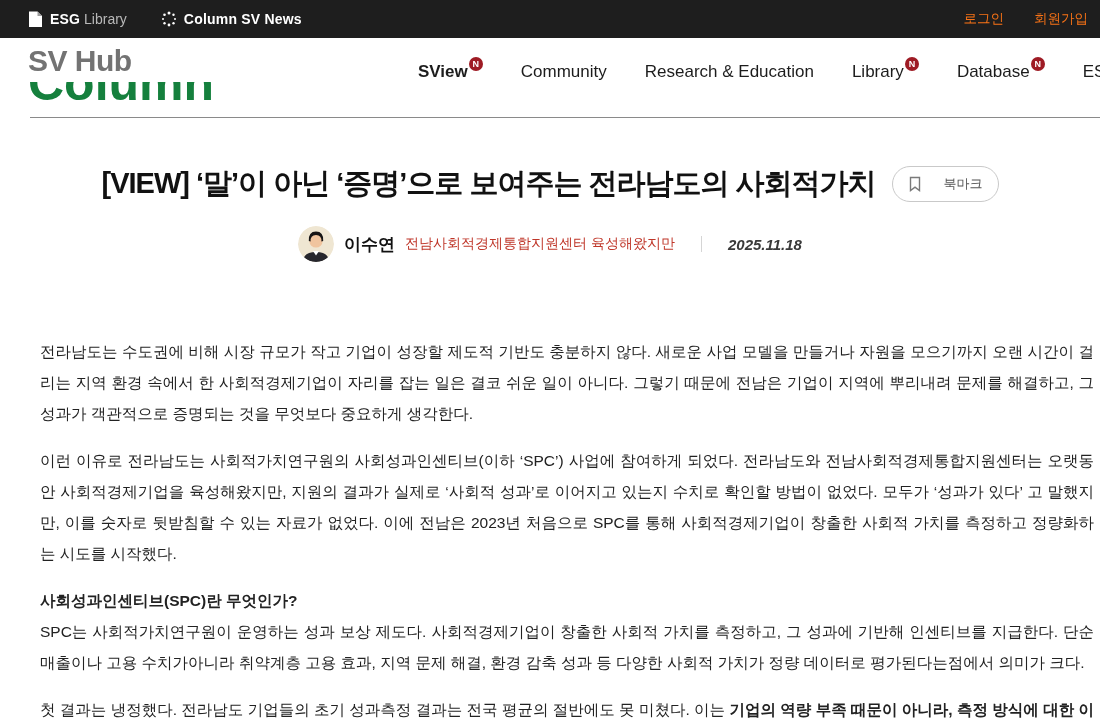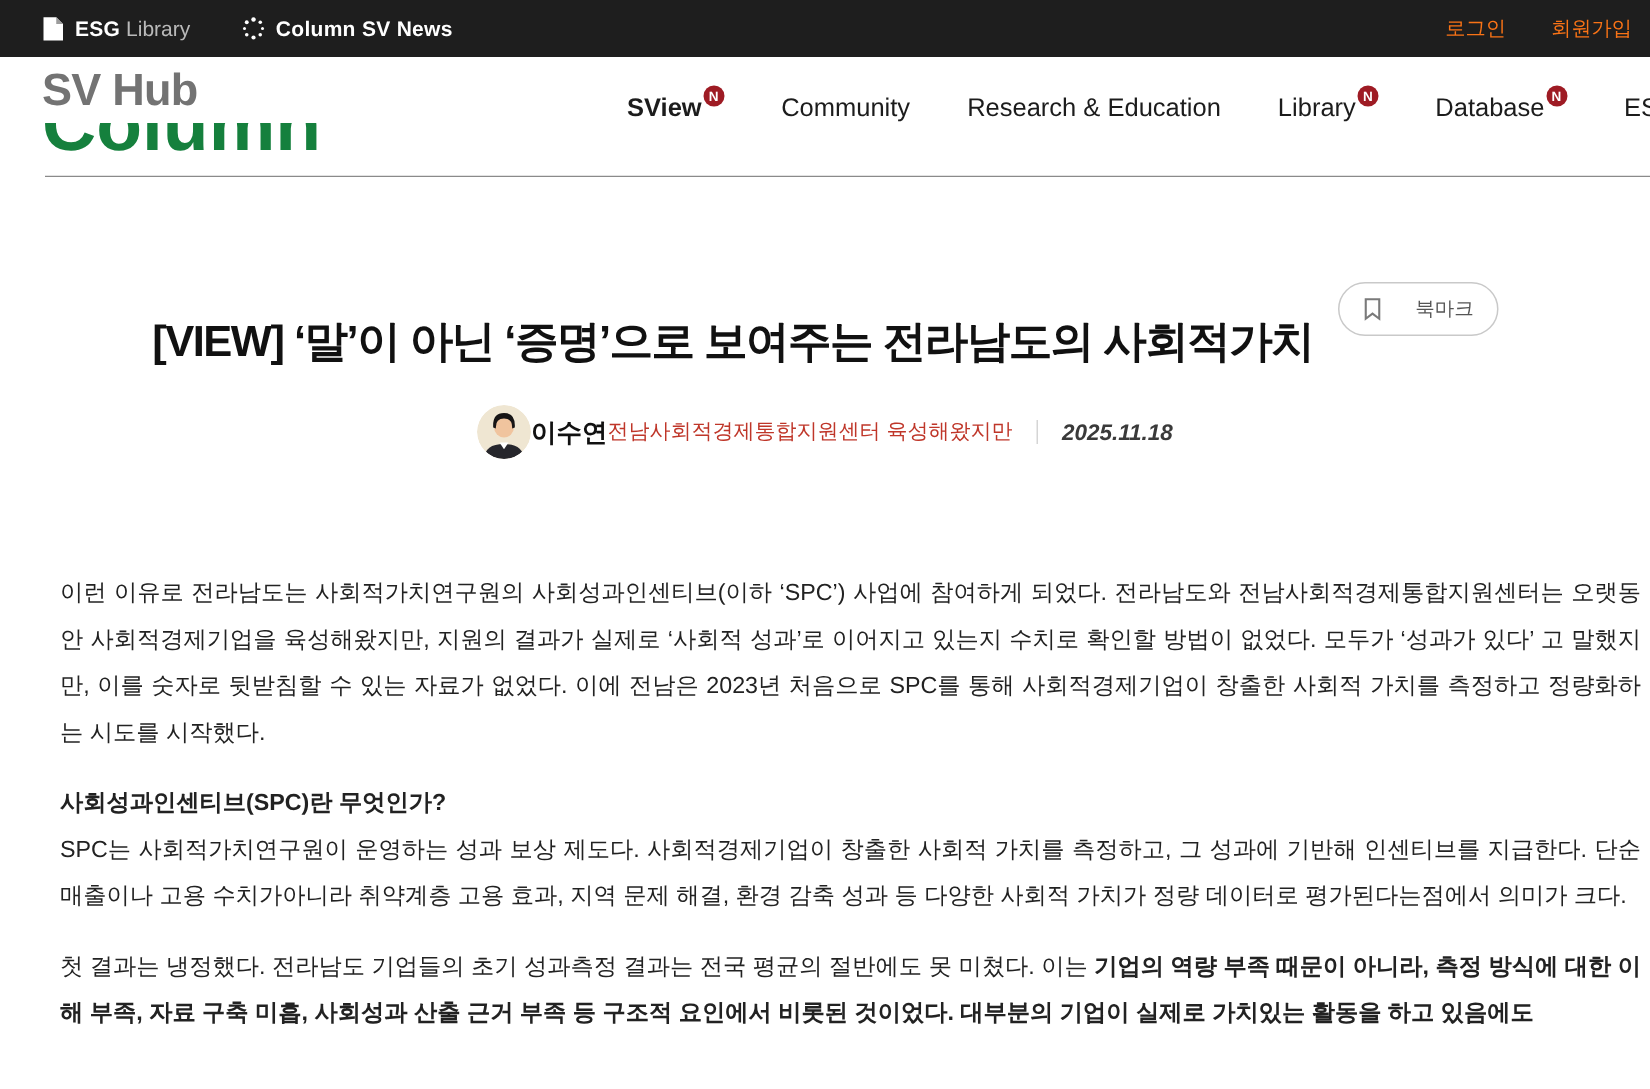--- a/index.html
+++ b/index.html
@@ -31,25 +31,25 @@
   .badge { display:inline-block; min-width:14px; height:14px; border-radius:50%;
     background:var(--badge_red,#9e1b24); color:#fff; font-size:9px; font-weight:700;
     line-height:14px; text-align:center; vertical-align:top; position:relative;
     top:-5px; margin-left:1px; }
   .badge:empty { display:none; }
   .header-divider { border-top:1px solid #8a8a8a; margin-left:30px; }
 
   
   .article-head { margin-top:46px; text-align:center; }
   .title-row { display:flex; justify-content:center; align-items:center; gap:16px; }
-  .article-title { font-size:29px; font-weight:800; color:#111; letter-spacing:-1px;margin-top:44px; }
+  .article-title { font-size:29px; font-weight:800; color:#111; letter-spacing:-1px; }
   .bookmark-btn { display:inline-flex; align-items:center; gap:22px; border:1px solid #c9c9c9;
     border-radius:18px; padding:8px 15px; font-size:13px; color:#555; background:#fff;
     cursor:pointer; }
-  .author-row { margin-top:22px; display:flex; justify-content:center; align-items:center; }
+  .author-row { margin-top:22px; display:flex; justify-content:center; align-items:center; gap:10px; }
   .avatar { width:36px; height:36px; border-radius:50%; overflow:hidden; flex:0 0 auto; }
   .author-name { font-size:17px; font-weight:700; color:#111; }
   .author-role { font-size:14px; color:var(--role_red,#bf3629); }
   .meta-divider { width:1px; height:16px; background:#d5d5d5; margin:0 16px; }
   .article-date { font-size:15px; font-weight:700; font-style:italic; color:#3a3a3a; }
 
   .article-body { margin:74px 6px 0 40px; font-size:15.5px; line-height:31px;
     color:#222; text-align:justify; }
   .para { margin-bottom:16px; }
   .para-heading { font-weight:700; }
@@ -132,16 +132,17 @@
       </svg>
     </span>
     <span class="author-name">이수연</span>
     <span class="author-role">전남사회적경제통합지원센터 육성해왔지만</span>
     <span class="meta-divider"></span>
     <span class="article-date">2025.11.18</span>
   </div>
 </div>
 
 <div class="article-body">
+    <div class="para"><span>전라남도는 수도권에 비해 시장 규모가 작고 기업이 성장할 제도적 기반도 충분하지 않다. 새로운 사업 모델을 만들거나 자원을 모으기까지 오랜 시간이 걸리는 지역 환경 속에서 한 사회적경제기업이 자리를 잡는 일은 결코 쉬운 일이 아니다. 그렇기 때문에 전남은 기업이 지역에 뿌리내려 문제를 해결하고, 그 성과가 객관적으로 증명되는 것을 무엇보다 중요하게 생각한다.</span></div>
     <div class="para"><span>이런 이유로 전라남도는 사회적가치연구원의 사회성과인센티브(이하 ‘SPC’) 사업에 참여하게 되었다. 전라남도와 전남사회적경제통합지원센터는 오랫동안 사회적경제기업을 육성해왔지만, 지원의 결과가 실제로 ‘사회적 성과’로 이어지고 있는지 수치로 확인할 방법이 없었다. 모두가 ‘성과가 있다’ 고 말했지만, 이를 숫자로 뒷받침할 수 있는 자료가 없었다. 이에 전남은 2023년 처음으로 SPC를 통해 사회적경제기업이 창출한 사회적 가치를 측정하고 정량화하는 시도를 시작했다.</span></div>
     <div class="para"><div class="para-heading">사회성과인센티브(SPC)란 무엇인가?</div><span>SPC는 사회적가치연구원이 운영하는 성과 보상 제도다. 사회적경제기업이 창출한 사회적 가치를 측정하고, 그 성과에 기반해 인센티브를 지급한다. 단순 매출이나 고용 수치가아니라 취약계층 고용 효과, 지역 문제 해결, 환경 감축 성과 등 다양한 사회적 가치가 정량 데이터로 평가된다는점에서 의미가 크다.</span></div>
     <div class="para"><span>첫 결과는 냉정했다. 전라남도 기업들의 초기 성과측정 결과는 전국 평균의 절반에도 못 미쳤다. 이는 </span><span class="b">기업의 역량 부족 때문이 아니라, 측정 방식에 대한 이해 부족, 자료 구축 미흡, 사회성과 산출 근거 부족 등 구조적 요인에서 비롯된 것이었다. 대부분의 기업이 실제로 가치있는 활동을 하고 있음에도</span></div>
   </div>
 
 </body></html>

